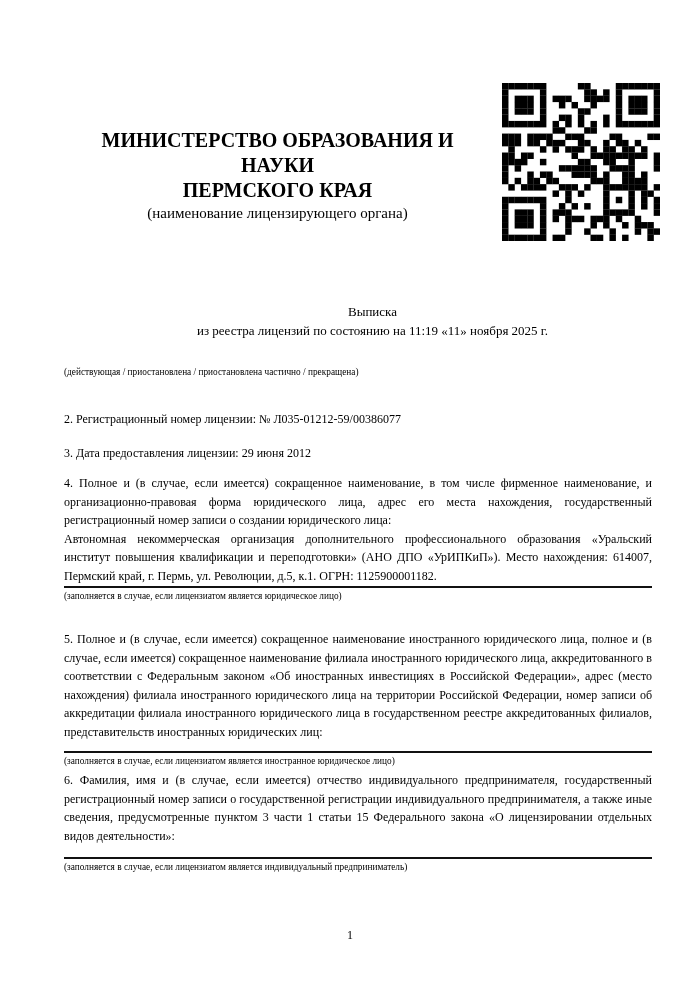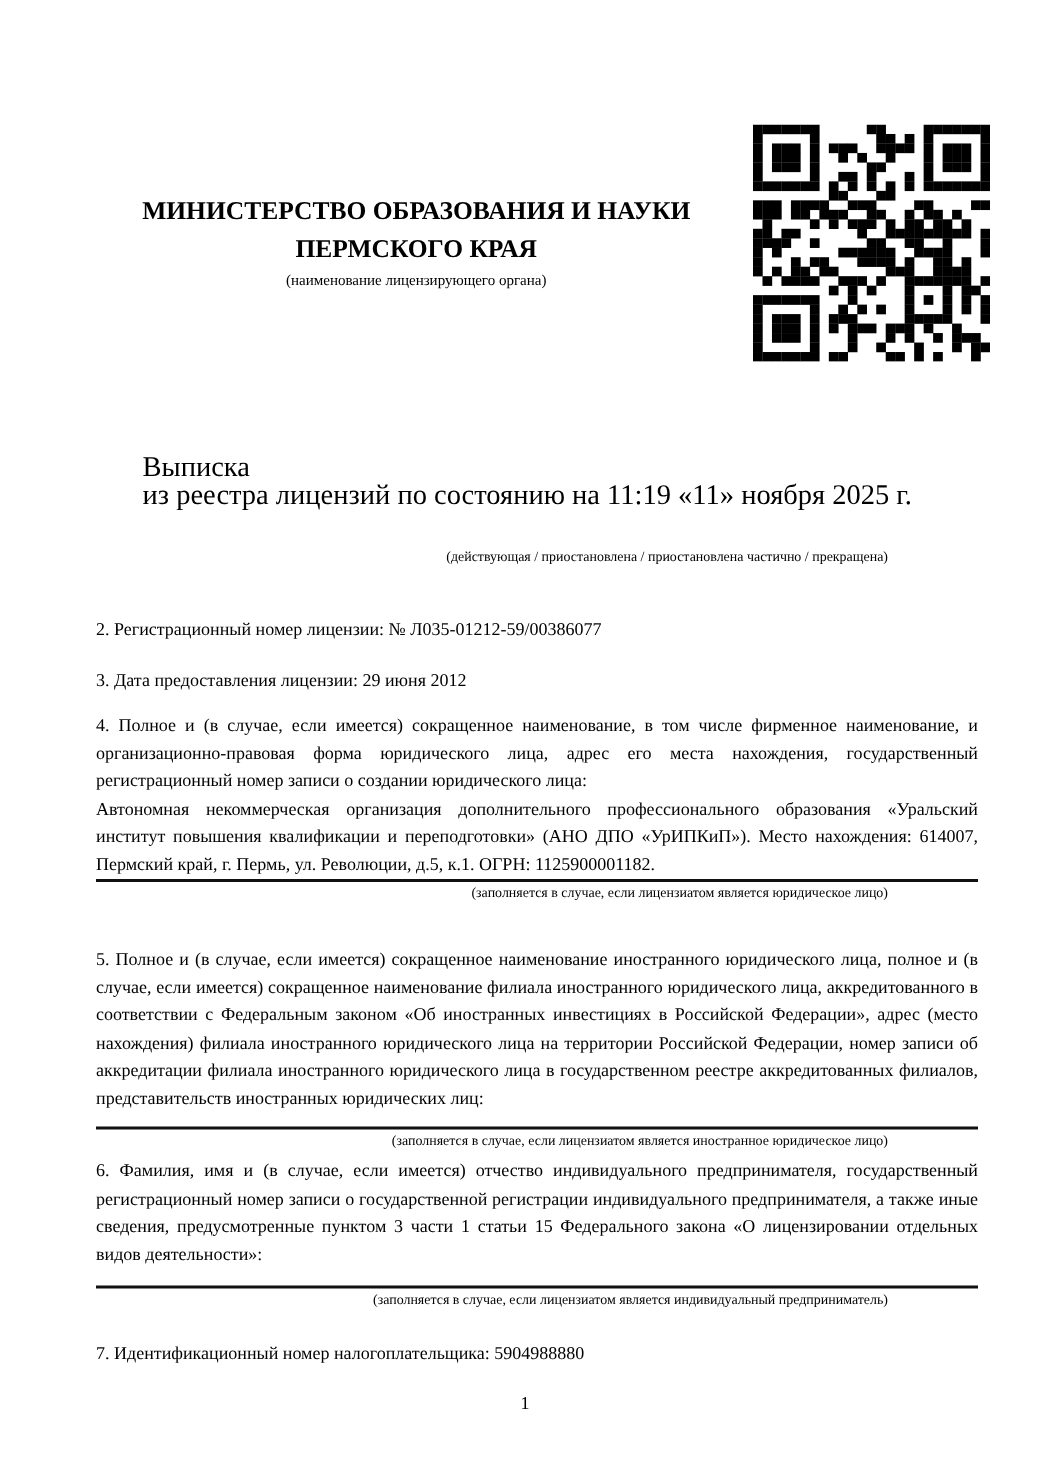--- a/index.html
+++ b/index.html
@@ -14,42 +14,42 @@
   
   .qr{
     position:absolute;left:502px;top:83px;width:158px;height:158px;
   }
   
   .org-header{
     position:absolute;left:65px;top:128px;width:425px;
     text-align:center;
   }
   .org-line{
-    font-weight:bold;font-size:17px;line-height:25px;
+    font-weight:bold;font-size:20px;line-height:25px;
   }
   .org-caption{
-    font-size:10px;line-height:12px;margin-top:4px;
+    font-size:15px;line-height:12px;margin-top:4px;
   }
   
   .doc-title{
     position:absolute;left:65px;top:302px;width:585px;
     box-sizing:border-box;padding-left:30px;
-    text-align:left;font-size:19px;line-height:19px;
+    text-align:center;font-size:13px;line-height:19px;
   }
   
   .content{
     position:absolute;left:64px;top:364px;width:588px;
     font-size:12px;line-height:18.5px;
   }
   .para{margin:0;text-align:justify;}
   .line{margin:0;}
   .small-caption{
     margin:2px 0 0 0;
     font-size:9.3px;line-height:12px;
-    text-align:right;padding-right:60px;
+    text-align:left;padding-right:60px;
   }
   .rule{
     border:none;border-top:2px solid #111;margin:0;height:0;
   }
   .item-2{margin-top:32px;}
   .item-3{margin-top:15px;}
   .item-4{margin-top:12px;}
   .item-4 .rule{margin-top:1px;}
   .item-5{margin-top:28px;}
   .item-5 .rule{margin-top:10px;}
@@ -416,21 +416,18 @@
       <hr class="rule">
       <p class="small-caption">(заполняется в случае, если лицензиатом является иностранное юридическое лицо)</p>
     </section>
 
     <section class="item item-6">
       <p class="para">6. Фамилия, имя и (в случае, если имеется) отчество индивидуального предпринимателя, государственный регистрационный номер записи о государственной регистрации индивидуального предпринимателя, а также иные сведения, предусмотренные пунктом 3 части 1 статьи 15 Федерального закона «О лицензировании отдельных видов деятельности»:</p>
       <hr class="rule">
       <p class="small-caption">(заполняется в случае, если лицензиатом является индивидуальный предприниматель)</p>
     </section>
 
-    <section class="item item-7">
-      <p class="line">7. Идентификационный номер налогоплательщика: 5904988880</p>
-    </section>
 
   </main>
 
   <div class="page-number">1</div>
 
 </div>
 
 </body></html>

